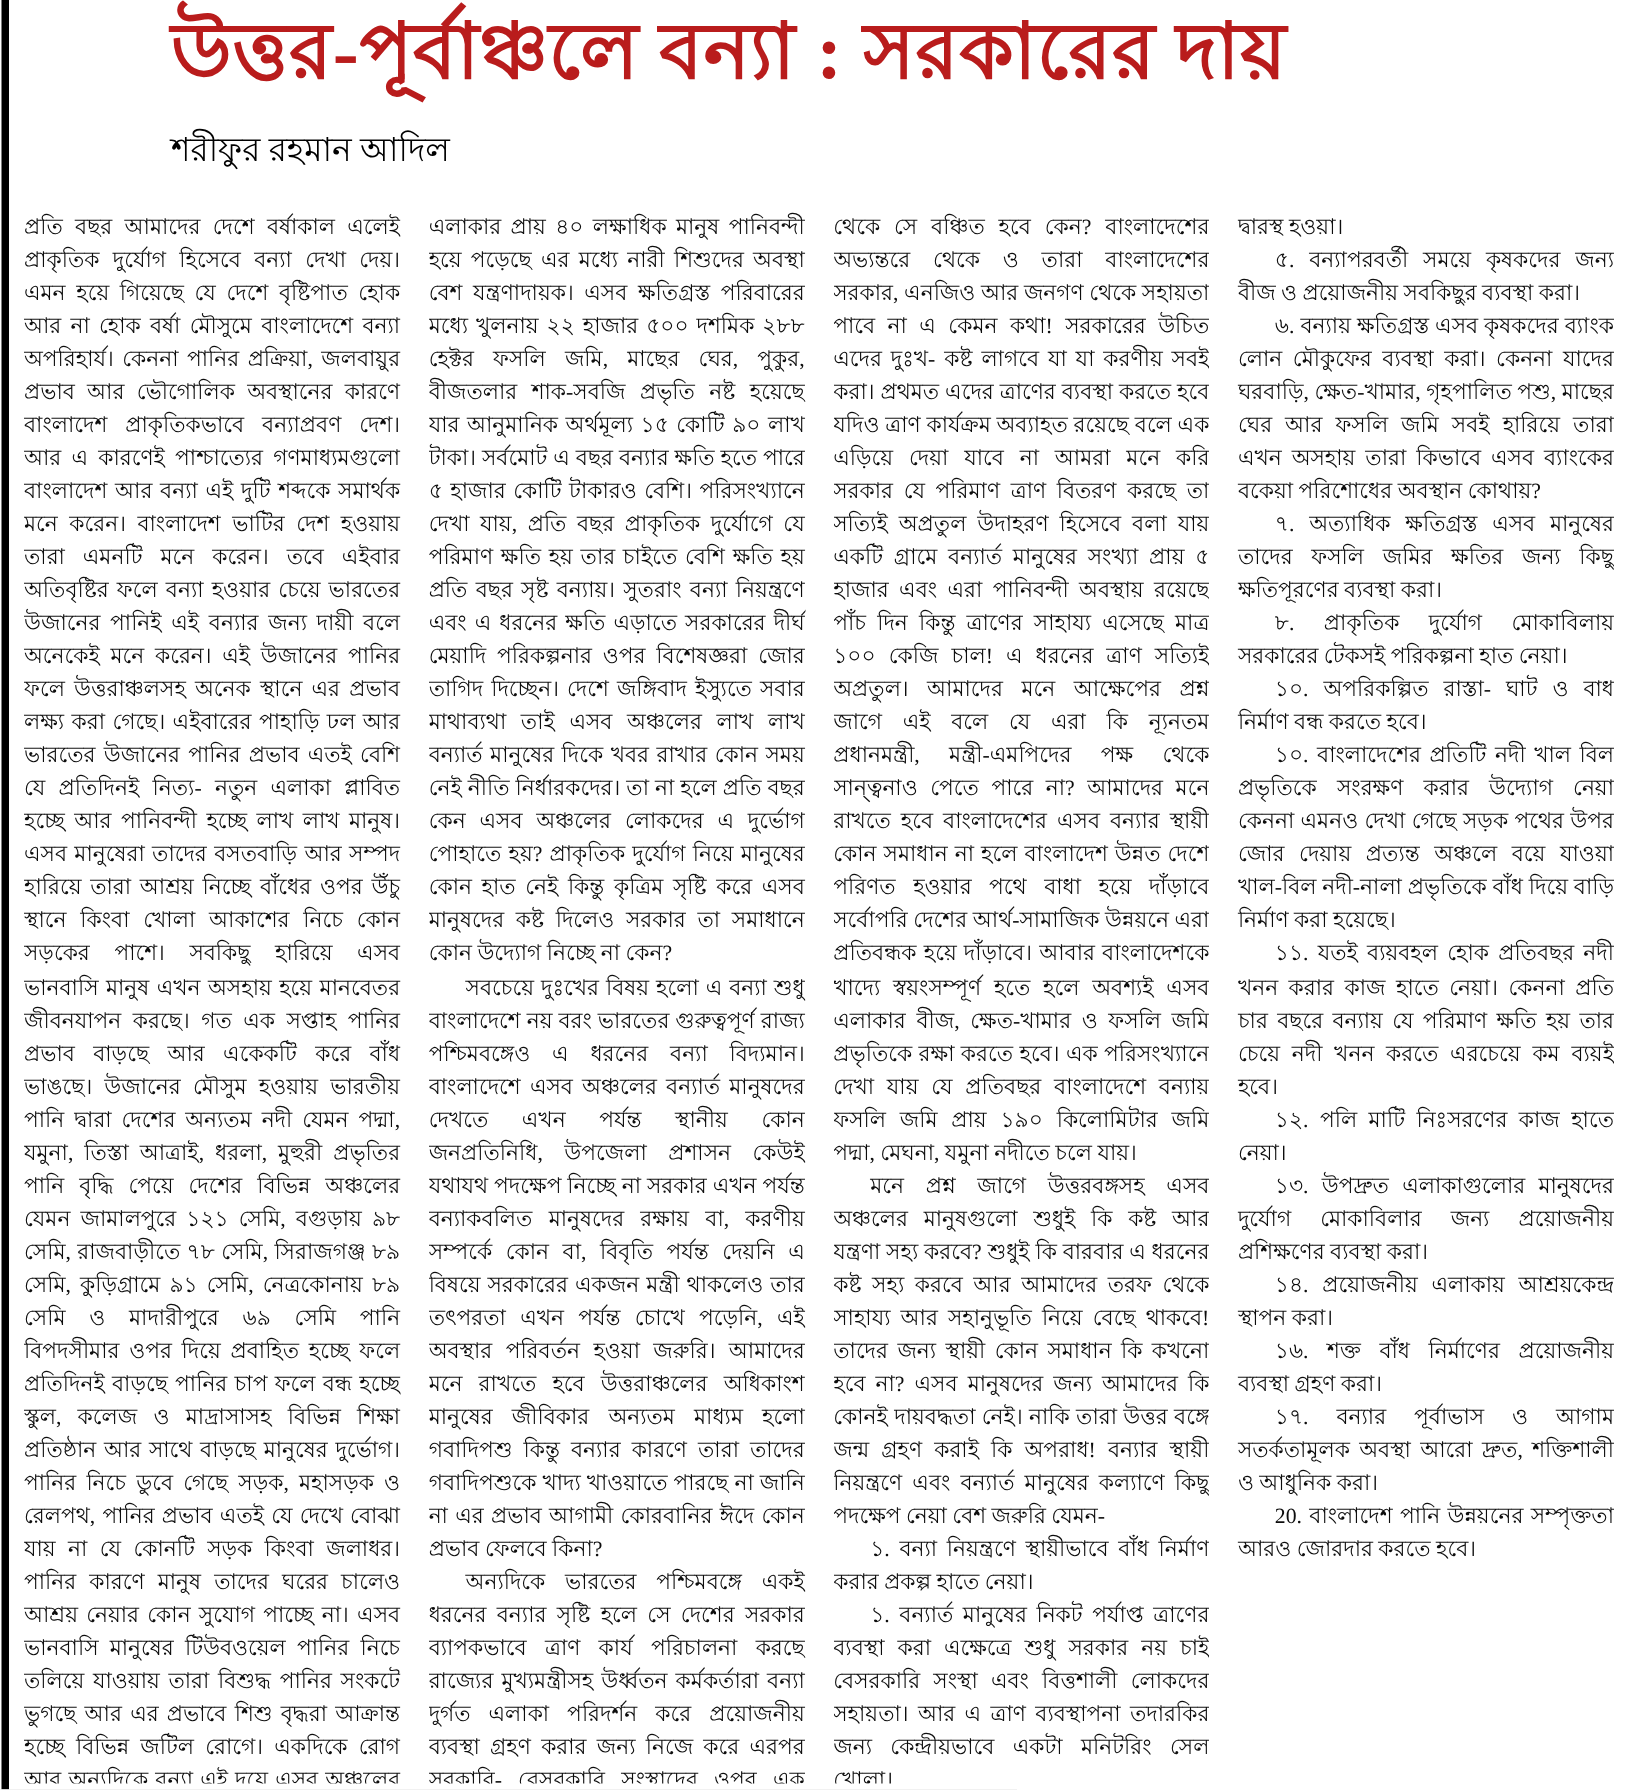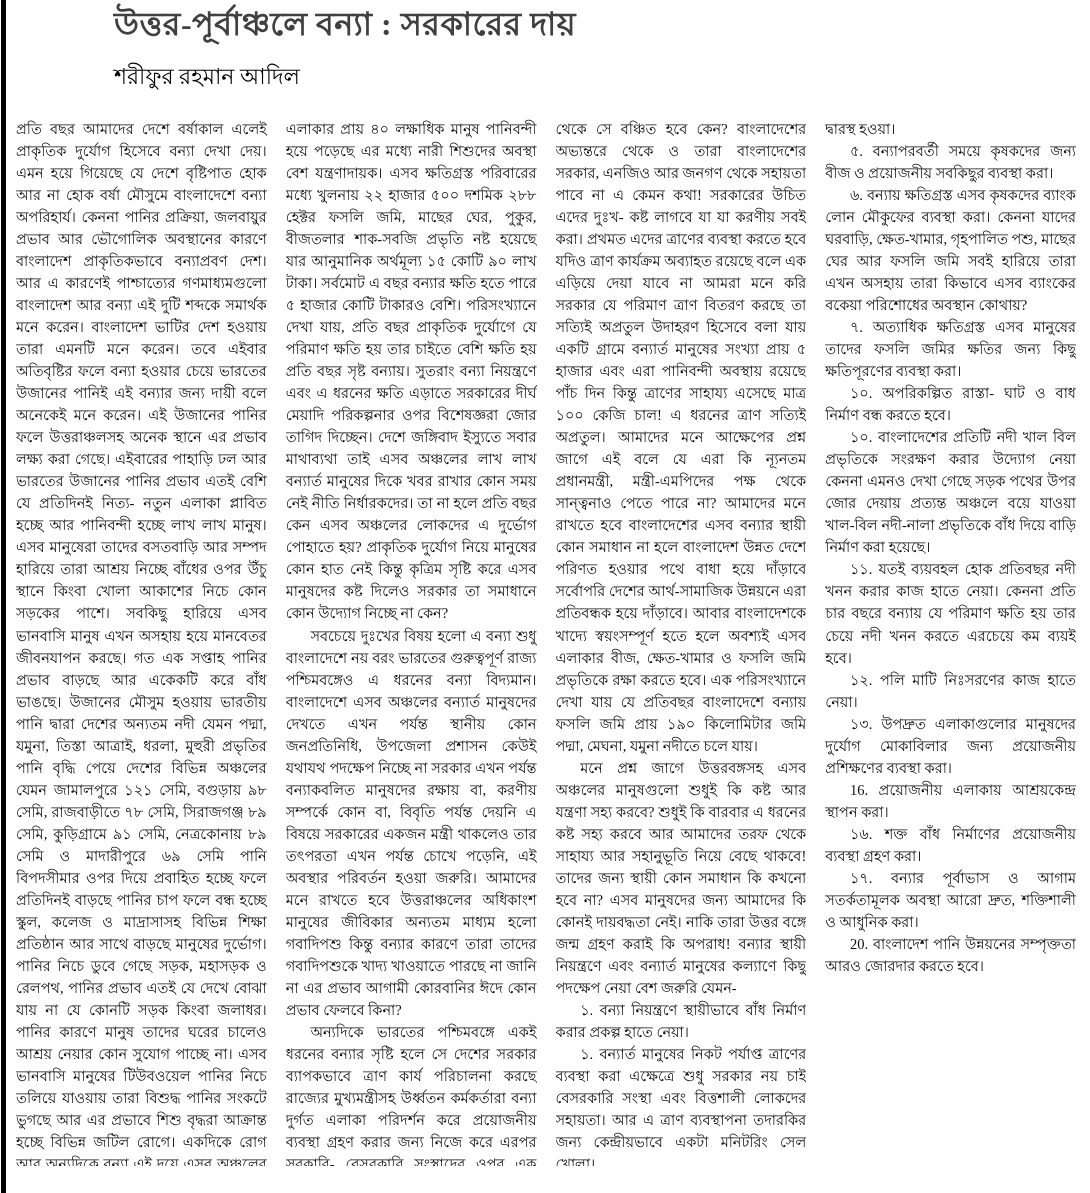--- a/index.html
+++ b/index.html
@@ -14,22 +14,22 @@
   }
   .left-rule{
     position:absolute;left:1px;top:0;
     width:5px;height:1193px;background:#000;
   }
   .content{
     position:absolute;left:16px;top:6px;width:1060px;
   }
   .headline{
     margin:0 0 0 98px;
-    font-size:32px;line-height:1.15;
-    font-weight:bold;color:#404040;
+    font-size:52px;line-height:1.15;
+    font-weight:bold;color:#b91c1c;
     letter-spacing:0.5px;
     white-space:nowrap;
   }
   .author{
     margin:16px 0 0 98px;
     font-size:22px;font-weight:normal;color:#000;
   }
   .columns{
     display:flex;gap:19px;
     margin-top:22px;
@@ -73,26 +73,27 @@
             <p class="para indent">১. বন্যা নিয়ন্ত্রণে স্থায়ীভাবে বাঁধ নির্মাণ করার প্রকল্প হাতে নেয়া।</p>
             <p class="para indent">১. বন্যার্ত মানুষের নিকট পর্যাপ্ত ত্রাণের ব্যবস্থা করা এক্ষেত্রে শুধু সরকার নয় চাই বেসরকারি সংস্থা এবং বিত্তশালী লোকদের সহায়তা। আর এ ত্রাণ ব্যবস্থাপনা তদারকির জন্য কেন্দ্রীয়ভাবে একটা মনিটরিং সেল খোলা।</p>
           </div>
       </div>
       <div class="col">
         <div>
             <p class="para">দ্বারস্থ হওয়া।</p>
             <p class="para indent">৫. বন্যাপরবর্তী সময়ে কৃষকদের জন্য বীজ ও প্রয়োজনীয় সবকিছুর ব্যবস্থা করা।</p>
             <p class="para indent">৬. বন্যায় ক্ষতিগ্রস্ত এসব কৃষকদের ব্যাংক লোন মৌকুফের ব্যবস্থা করা। কেননা যাদের ঘরবাড়ি, ক্ষেত-খামার, গৃহপালিত পশু, মাছের ঘের আর ফসলি জমি সবই হারিয়ে তারা এখন অসহায় তারা কিভাবে এসব ব্যাংকের বকেয়া পরিশোধের অবস্থান কোথায়?</p>
             <p class="para indent">৭. অত্যাধিক ক্ষতিগ্রস্ত এসব মানুষের তাদের ফসলি জমির ক্ষতির জন্য কিছু ক্ষতিপূরণের ব্যবস্থা করা।</p>
+            <p class="para indent">৮. প্রাকৃতিক দুর্যোগ মোকাবিলায় সরকারের টেকসই পরিকল্পনা হাত নেয়া।</p>
             <p class="para indent">১০. অপরিকল্পিত রাস্তা- ঘাট ও বাধ নির্মাণ বন্ধ করতে হবে।</p>
             <p class="para indent">১০. বাংলাদেশের প্রতিটি নদী খাল বিল প্রভৃতিকে সংরক্ষণ করার উদ্যোগ নেয়া কেননা এমনও দেখা গেছে সড়ক পথের উপর জোর দেয়ায় প্রত্যন্ত অঞ্চলে বয়ে যাওয়া খাল-বিল নদী-নালা প্রভৃতিকে বাঁধ দিয়ে বাড়ি নির্মাণ করা হয়েছে।</p>
             <p class="para indent">১১. যতই ব্যয়বহল হোক প্রতিবছর নদী খনন করার কাজ হাতে নেয়া। কেননা প্রতি চার বছরে বন্যায় যে পরিমাণ ক্ষতি হয় তার চেয়ে নদী খনন করতে এরচেয়ে কম ব্যয়ই হবে।</p>
             <p class="para indent">১২. পলি মাটি নিঃসরণের কাজ হাতে নেয়া।</p>
             <p class="para indent">১৩. উপদ্রুত এলাকাগুলোর মানুষদের দুর্যোগ মোকাবিলার জন্য প্রয়োজনীয় প্রশিক্ষণের ব্যবস্থা করা।</p>
-            <p class="para indent">16. প্রয়োজনীয় এলাকায় আশ্রয়কেন্দ্র স্থাপন করা।</p>
+            <p class="para indent">১৪. প্রয়োজনীয় এলাকায় আশ্রয়কেন্দ্র স্থাপন করা।</p>
             <p class="para indent">১৬. শক্ত বাঁধ নির্মাণের প্রয়োজনীয় ব্যবস্থা গ্রহণ করা।</p>
             <p class="para indent">১৭. বন্যার পূর্বাভাস ও আগাম সতর্কতামূলক অবস্থা আরো দ্রুত, শক্তিশালী ও আধুনিক করা।</p>
             <p class="para indent">20. বাংলাদেশ পানি উন্নয়নের সম্পৃক্ততা আরও জোরদার করতে হবে।</p>
           </div>
 
       </div>
     </div>
   </div>
 </div>
 

